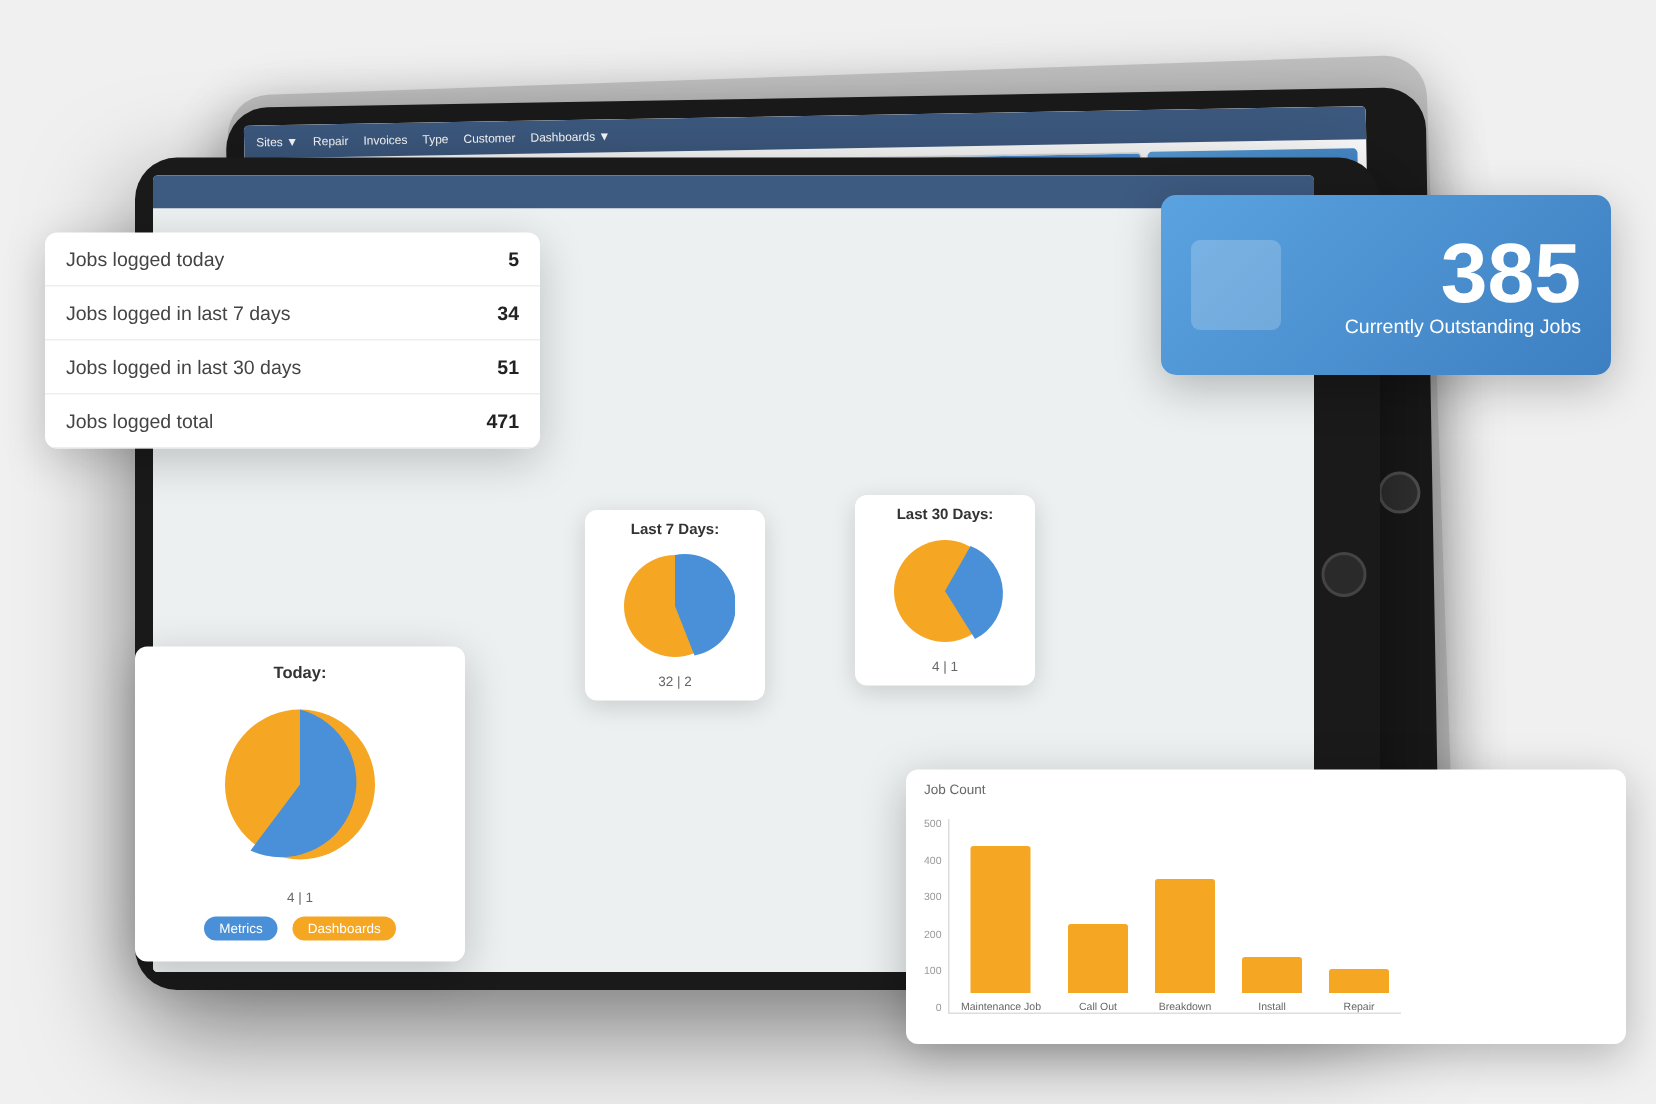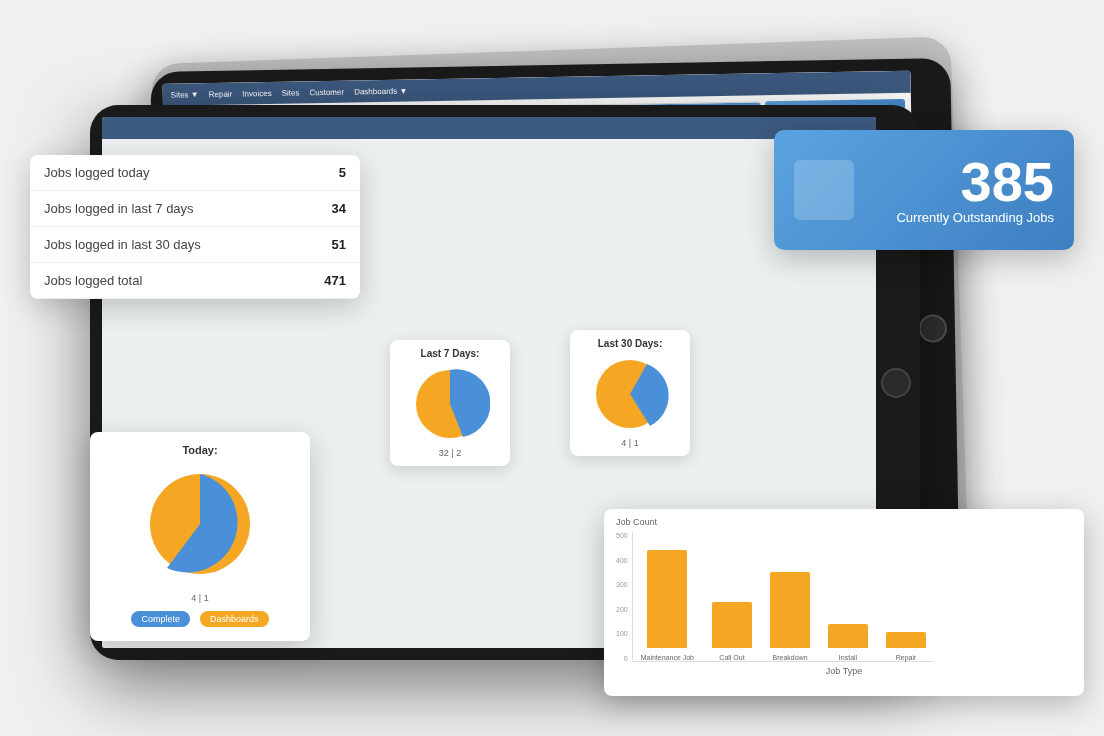--- a/index.html
+++ b/index.html
@@ -123,21 +123,21 @@
       font-weight: bold;
       color: #555;
     }
     .bar-chart-area {
       padding: 8px 12px 20px;
       position: relative;
     }
     .bar-chart-label {
       font-size: 9px;
       color: #666;
-      margin-bottom: 5px;
+      margin-bottom: 15px;
     }
     .bars-container {
       display: flex;
       align-items: flex-end;
       gap: 18px;
       height: 130px;
       border-left: 1px solid #ddd;
       border-bottom: 1px solid #ddd;
       padding: 0 8px;
     }
@@ -189,21 +189,21 @@
 
 <div style="position:absolute; top:50px; left:160px; width:800px; height:540px; background:#c0c0c0; border-radius:28px; transform:rotate(-2deg); z-index:0; box-shadow:0 10px 40px rgba(0,0,0,0.2);"></div>
 <div style="position:absolute; top:65px; left:155px; width:800px; height:540px; background:#1a1a1a; border-radius:28px; transform:rotate(-1deg); z-index:1; box-shadow:0 10px 40px rgba(0,0,0,0.3);">
 
   <div style="position:absolute; top:12px; left:12px; right:40px; bottom:12px; background:#fff; border-radius:3px; overflow:hidden;">
 
     <div style="background:#3d5a80; height:22px; display:flex; align-items:center; padding:0 8px; gap:10px;">
       <span style="color:#fff; font-size:8px;">Sites ▼</span>
       <span style="color:#fff; font-size:8px;">Repair</span>
       <span style="color:#fff; font-size:8px;">Invoices</span>
-      <span style="color:#fff; font-size:8px;">Sites</span>
+      <span style="color:#fff; font-size:8px;">Type</span>
       <span style="color:#fff; font-size:8px;">Customer</span>
       <span style="color:#fff; font-size:8px;">Dashboards ▼</span>
     </div>
 
     <div style="display:flex; gap:4px; padding:6px;">
 
       <div style="flex:1; background:#fff; border:1px solid #ddd; border-radius:3px; overflow:hidden;">
         <div style="background:#4a90d9; color:#fff; text-align:center; padding:3px; font-size:7px; font-weight:bold;">New Job Metrics</div>
         <table style="width:100%; border-collapse:collapse;">
           <tbody>
@@ -380,21 +380,21 @@
 <div class="panel-pie-today">
   <div class="pie-title">Today:</div>
   <svg width="120" height="120" viewBox="0 0 120 120">
 
     <circle cx="60" cy="60" r="50" fill="#f5a623"></circle>
 
     <path d="M60 60 L60 10 A50 50 0 1 1 27 104 Z" fill="#4a90d9"></path>
   </svg>
   <div class="pie-labels">4 | 1</div>
   <div style="display:flex; justify-content:center; gap:6px; margin-top:6px;">
-    <span class="pill-btn pill-complete">Complete</span>
+    <span class="pill-btn pill-complete">Metrics</span>
     <span class="pill-btn pill-outstanding">Dashboards</span>
   </div>
 </div>
 
 <div class="panel-bar">
   <div class="bar-chart-area">
     <div class="bar-chart-label">Job Count</div>
     <div style="display:flex;">
 
       <div style="display:flex; flex-direction:column; justify-content:space-between; height:130px; padding-right:4px; align-items:flex-end; margin-top:0;">
@@ -426,21 +426,20 @@
           <div class="bar" style="height: 24px;"></div>
           <div class="bar-x-label">Install</div>
         </div>
 
         <div class="bar-group">
           <div class="bar" style="height: 16px;"></div>
           <div class="bar-x-label">Repair</div>
         </div>
       </div>
     </div>
-    <div style="text-align:center; font-size:9px; color:#666; margin-top:4px;">Job Type</div>
   </div>
 </div>
 
 <div style="position:absolute; top:340px; left:390px; width:120px; background:#fff; border-radius:8px; box-shadow:0 4px 16px rgba(0,0,0,0.15); z-index:8; padding:8px; text-align:center;">
   <div style="font-size:10px; color:#333; font-weight:bold; margin-bottom:5px;">Last 7 Days:</div>
   <svg width="80" height="80" viewBox="0 0 80 80">
     <circle cx="40" cy="40" r="34" fill="#f5a623"></circle>
     <path d="M40 40 L40 6 A34 34 0 0 1 53 73 Z" fill="#4a90d9"></path>
   </svg>
   <div style="font-size:9px; color:#666;">32 | 2</div>

